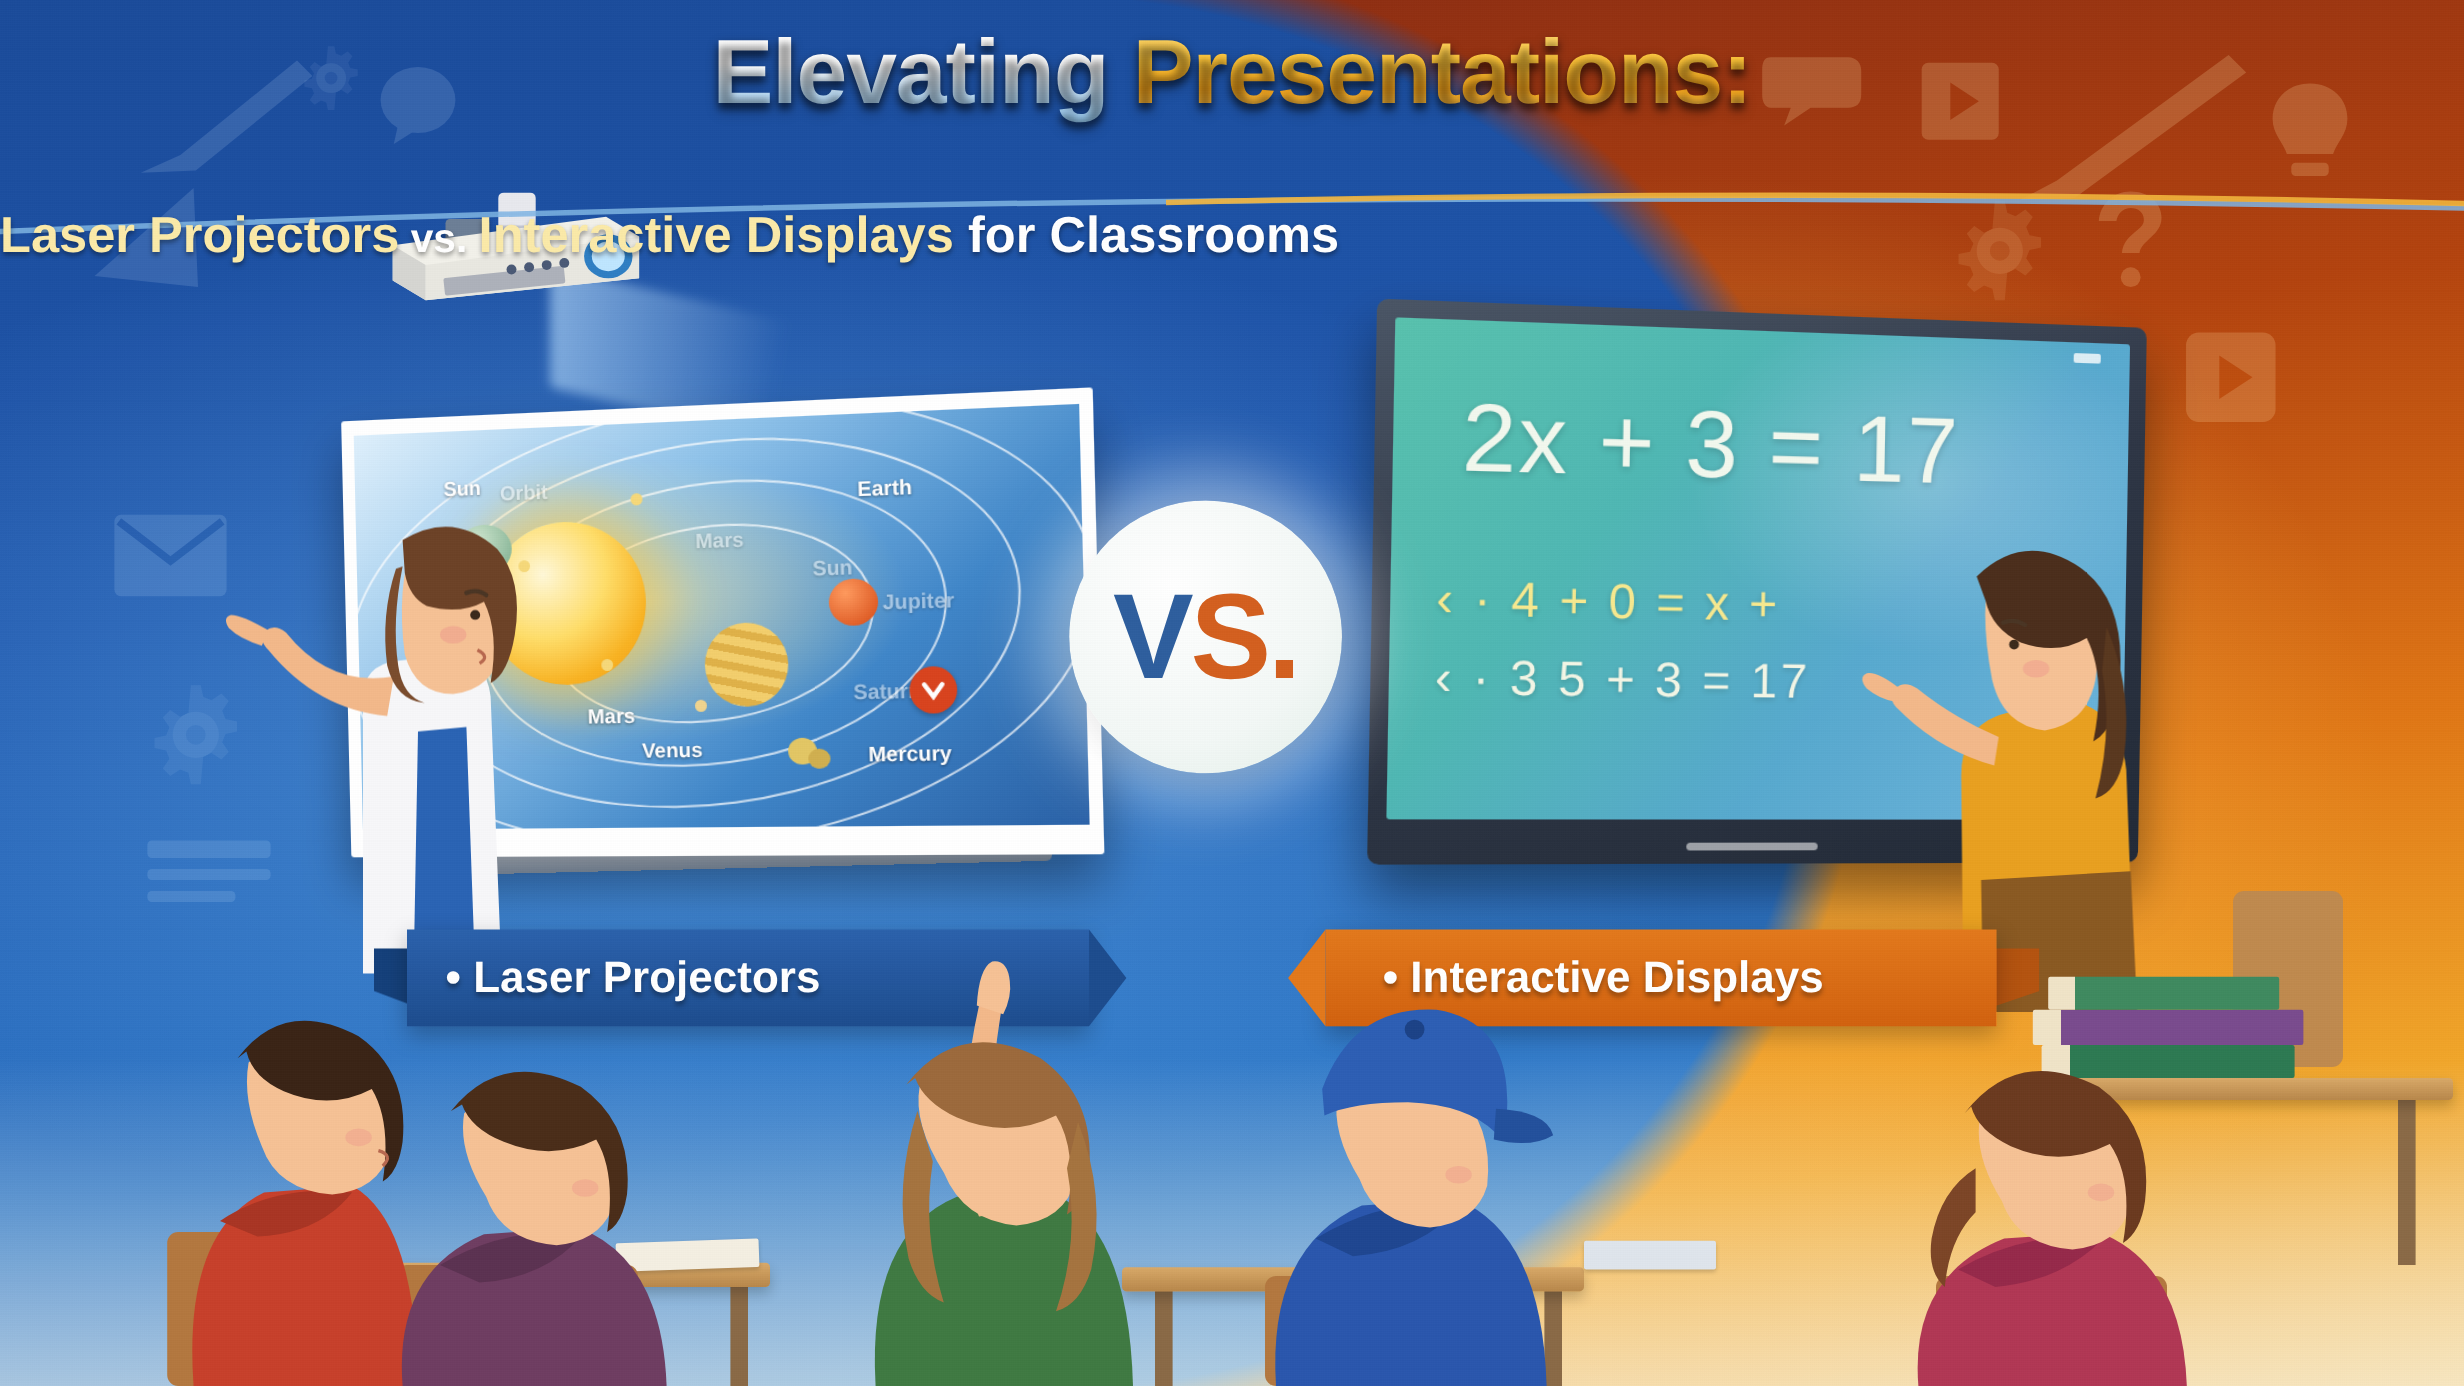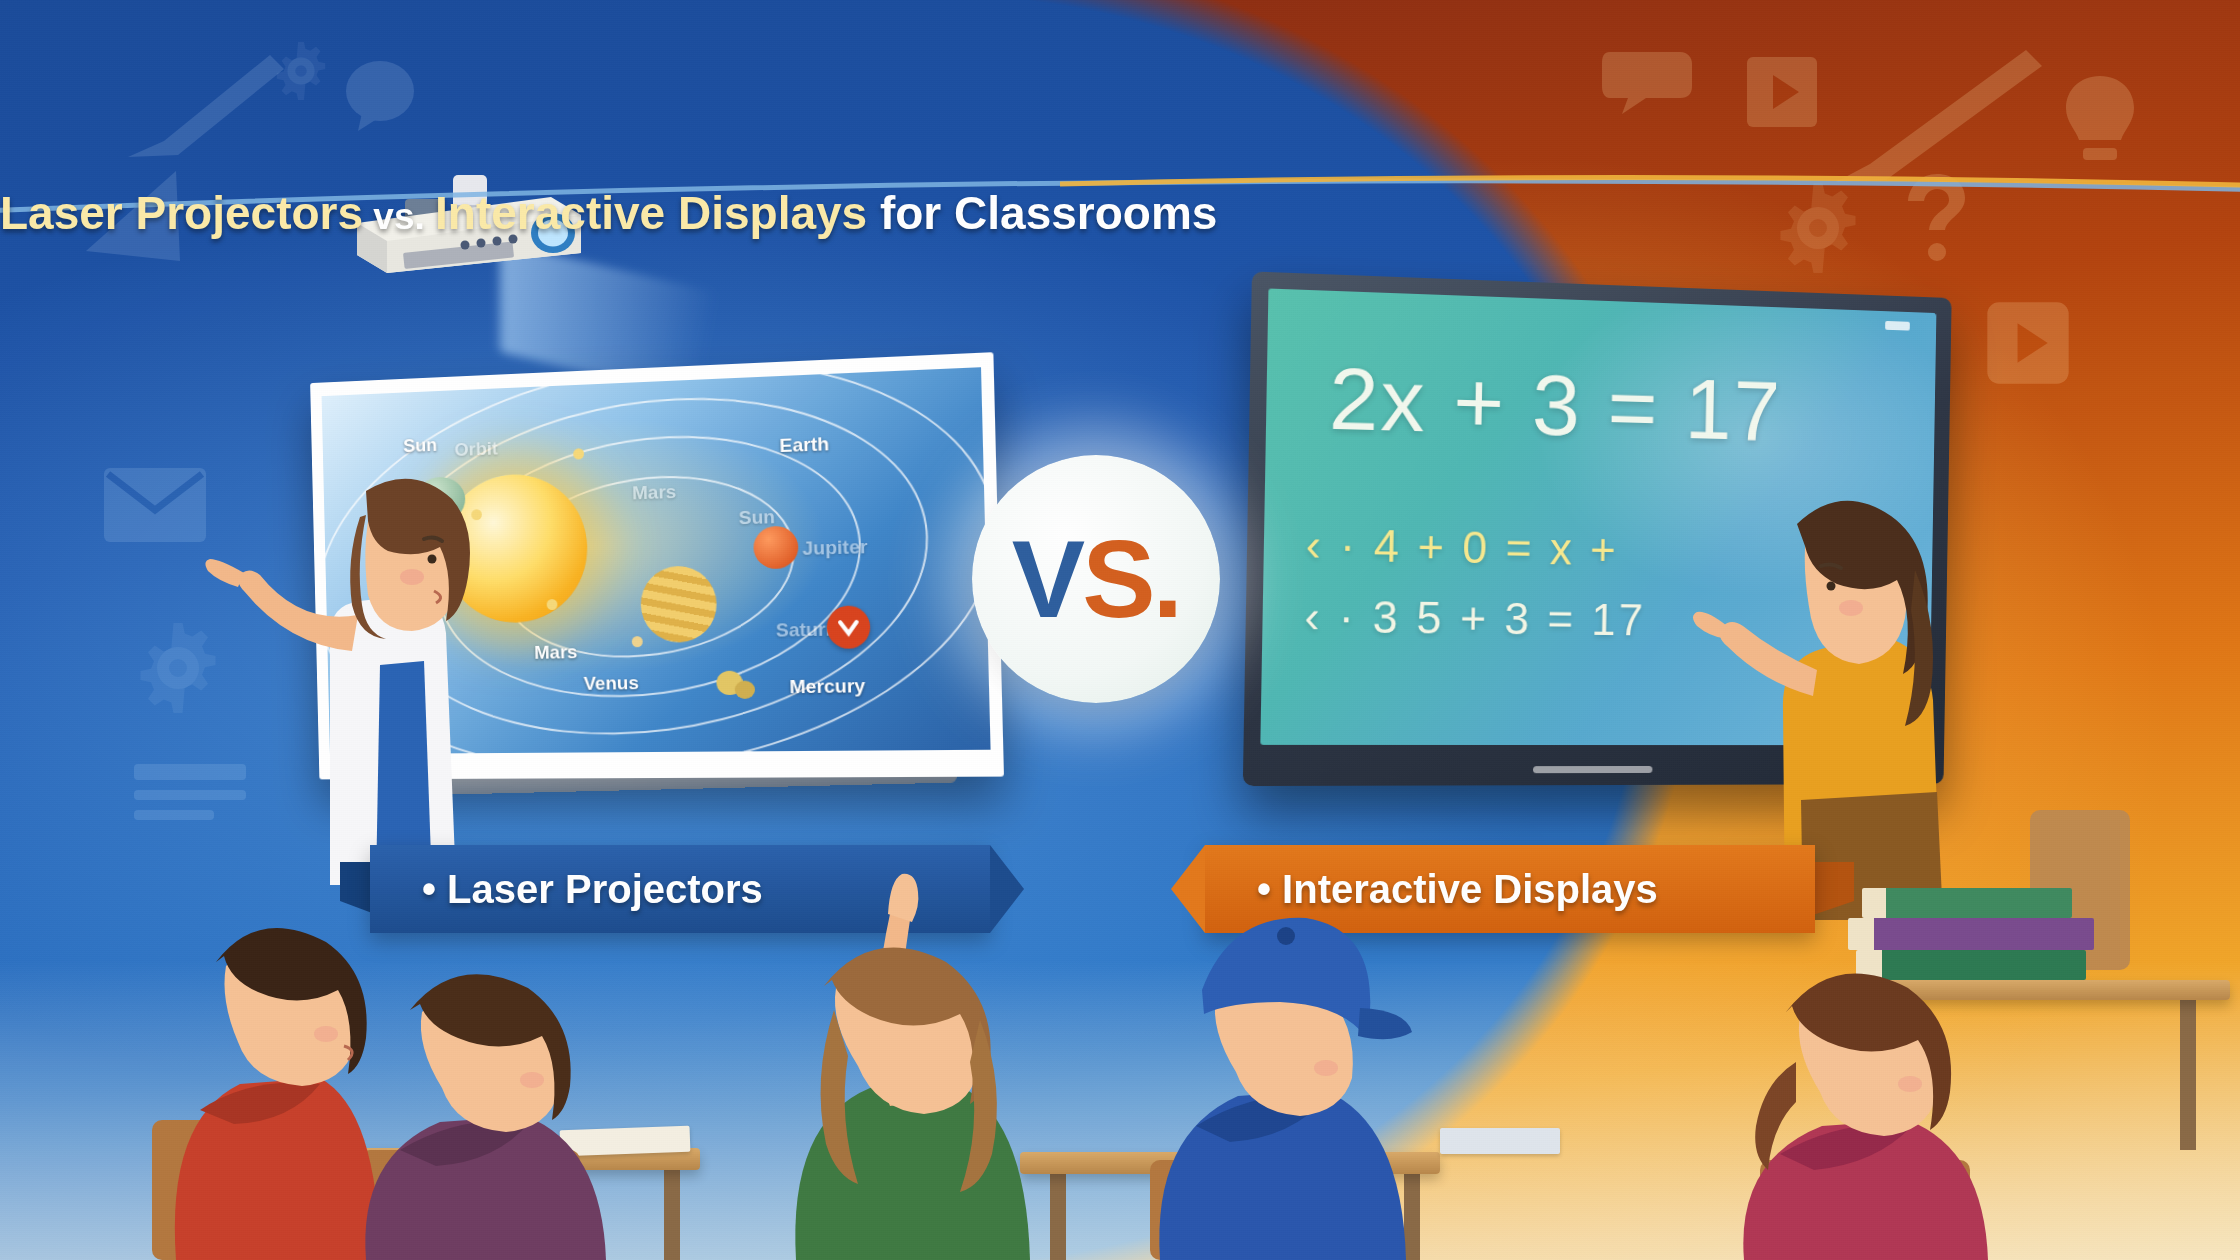--- a/index.html
+++ b/index.html
@@ -177,21 +177,21 @@
 
   
   .banner{
     position:absolute; height:88px; z-index:46;
     display:flex; align-items:center;
     font-size:40px; font-weight:700; color:#ffffff;
     text-shadow:0 3px 5px rgba(0,0,0,.35);
     box-shadow:0 8px 20px rgba(0,0,0,.25);
   }
   .banner-left{
-    left:370px; top:845px; width:620px; padding-left:52px;
+    left:370px; top:845px; width:620px; padding-left:35px;
     background:linear-gradient(to bottom,#2b62ac,#1d4c8e);
   }
   .banner-right{
     left:1205px; top:845px; width:610px; padding-left:52px;
     background:linear-gradient(to bottom,#e3791c,#d2620f);
   }
   .banner-left::after{
     content:""; position:absolute; right:-34px; top:0;
     border-top:44px solid transparent; border-bottom:44px solid transparent;
     border-left:34px solid #1d4c8e;
@@ -293,20 +293,23 @@
         <rect x="2" y="2" width="70" height="70" rx="10"></rect>
         <path d="M28 20 L54 37 L28 54 Z" fill="#c8520f"></path>
       </svg>
     <svg class="dood r" style="left:1600px;top:48px;width:110px;height:80px" viewBox="0 0 110 80" fill="currentColor">
         <path d="M10 4h70c8 0 12 6 12 12v22c0 8-4 12-12 12H46L22 66l6-16H10C4 50 2 44 2 38V16C2 8 4 4 10 4z"></path>
       </svg>
   </div>
 
   <div class="bg-bottom-fade"></div>
 
+  <div class="title-wrap">
+    <div class="title"><span class="t-white">Elevating</span><span class="t-gold"> Presentations:</span></div>
+  </div>
 
   <svg class="swoosh" viewBox="0 0 2320 46" preserveAspectRatio="none">
     <path d="M0 40 Q 1160 -8 2320 18" fill="none" stroke="#7fb5e4" stroke-width="5" opacity=".85"></path>
     <path d="M1100 12 Q 1700 -2 2320 14" fill="none" stroke="#f2b53c" stroke-width="5" opacity=".9"></path>
   </svg>
 
   <div class="subtitle-wrap">
     <div class="subtitle"><span class="s-cream">Laser Projectors</span><span class="s-vs"> vs. </span><span class="s-cream">Interactive Displays</span><span class="s-white"> for Classrooms</span></div>
   </div>
 

